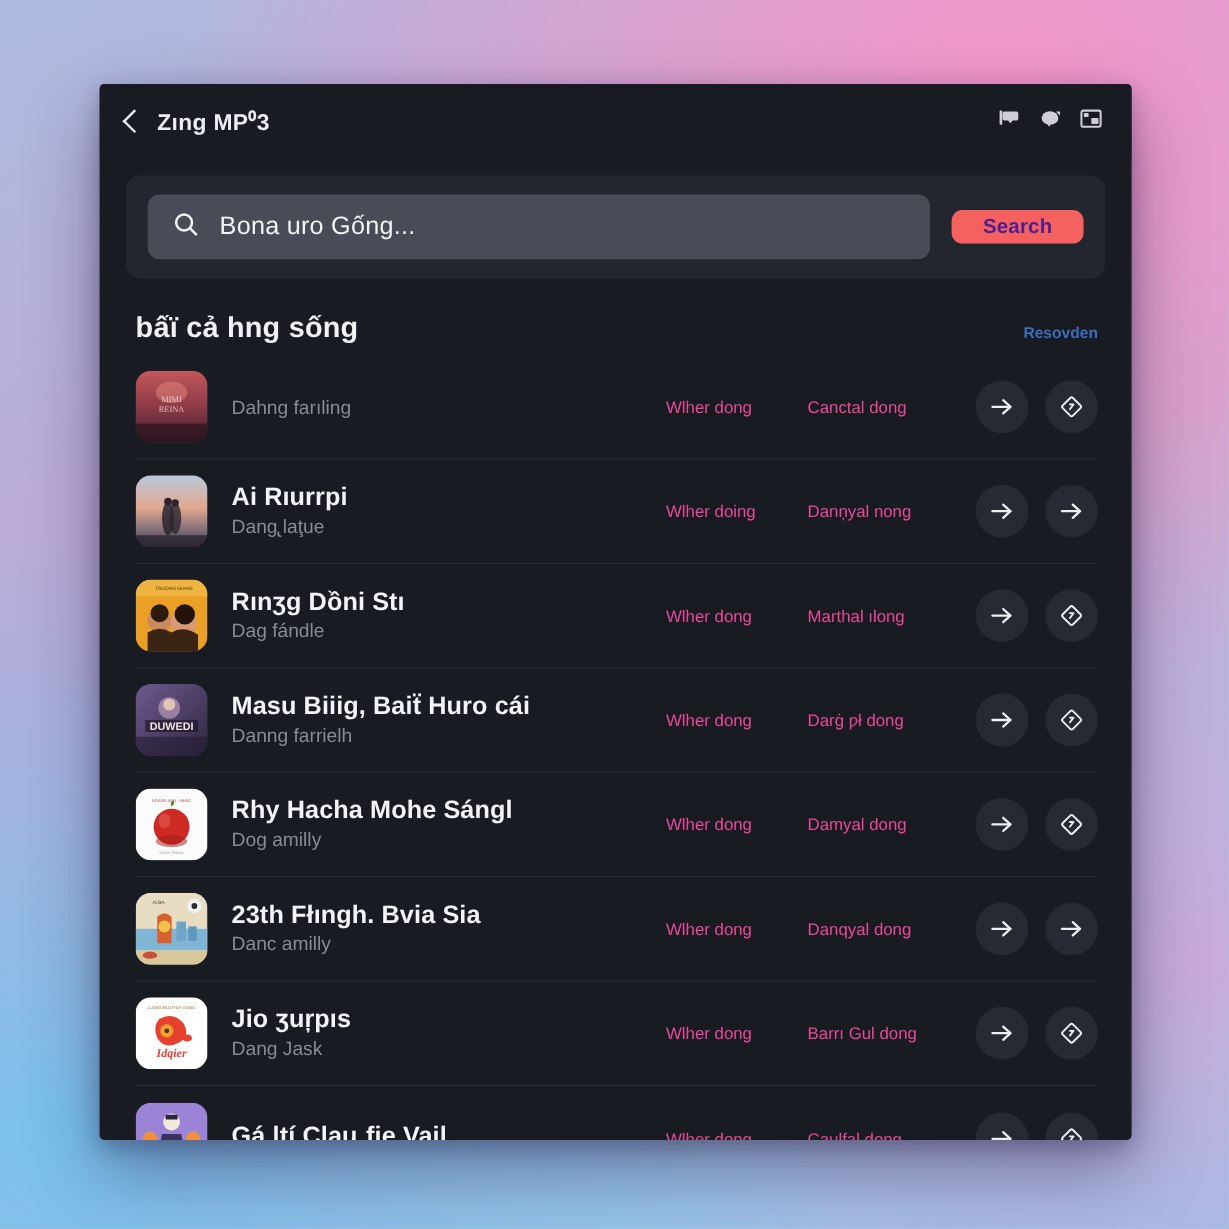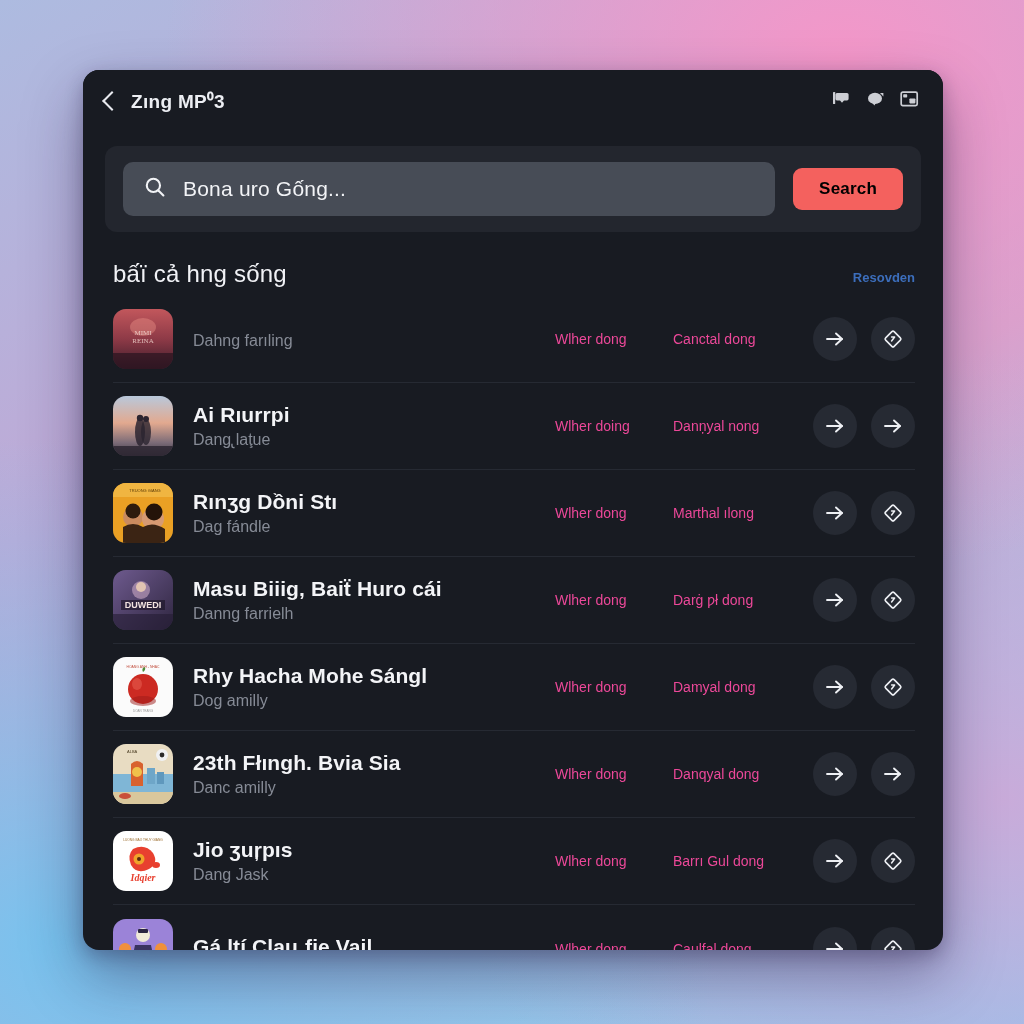--- a/index.html
+++ b/index.html
@@ -21,21 +21,21 @@
   }
 
   
   .window {
     position: absolute;
     left: 83px;
     top: 70px;
     width: 860px;
     height: 880px;
     background: #181b22;
-    border-radius: 16px;
+    border-radius: 4px;
     overflow: hidden;
     box-shadow: 0 26px 60px rgba(30,20,60,0.40),
                 0 6px 18px rgba(30,20,60,0.28);
   }
 
   
   .titlebar {
     height: 62px;
     display: flex;
     align-items: center;
@@ -83,43 +83,43 @@
   }
   .search-text {
     color: #f2f3f6;
     font-size: 21px;
     font-weight: 500;
     letter-spacing: 0.2px;
     filter: blur(0.3px);
   }
   .search-btn {
     background: #f4615e;
-    color: #000000;
+    color: #4c1d95;
     border: none;
     border-radius: 9px;
-    height: 42px;
+    height: 28px;
     padding: 0 26px;
     font-family: "Liberation Sans", sans-serif;
     font-size: 17px;
     font-weight: 700;
     cursor: pointer;
     letter-spacing: 0.2px;
   }
 
   
   .section-head {
     display: flex;
     align-items: flex-end;
     justify-content: space-between;
     padding: 28px 28px 8px 30px;
   }
   .section-title {
     color: #f1f2f6;
     font-size: 24px;
-    font-weight: 400;
+    font-weight: 700;
     letter-spacing: 0.2px;
     filter: blur(0.35px);
   }
   .section-link {
     color: #3c6ebc;
     font-size: 13px;
     font-weight: 600;
     filter: blur(0.5px);
     padding-bottom: 3px;
   }

